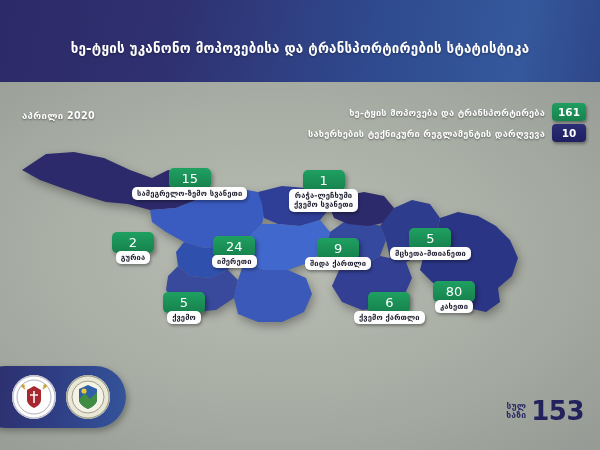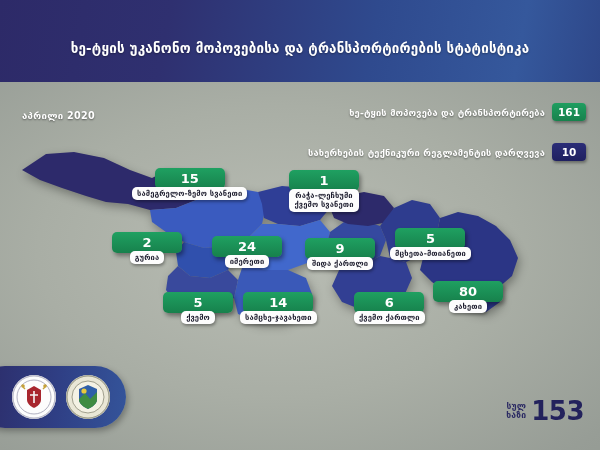--- a/index.html
+++ b/index.html
@@ -30,21 +30,21 @@
   .date-label{
     position:absolute;left:22px;top:110px;
     color:#ffffff;font-size:9.6px;font-weight:bold;letter-spacing:.3px;
     text-shadow:0 1px 2px rgba(0,0,0,.45);
     text-align:right;
   }
 
   
   .legend{
     position:absolute;right:14px;top:103px;width:420px;
-    display:flex;flex-direction:column;gap:22px;align-items:flex-end;
+    display:flex;flex-direction:column;gap:3px;align-items:flex-end;
   }
   .legend-row{display:flex;align-items:center;justify-content:flex-end;gap:7px;}
   .legend-text{
     color:#ffffff;font-size:9.3px;font-weight:bold;letter-spacing:.15px;
     white-space:nowrap;text-shadow:0 1px 2px rgba(0,0,0,.45);
   }
   .legend-chip{
     min-width:26px;height:18px;border-radius:4px;
     display:flex;align-items:center;justify-content:center;
     color:#fff;font-size:10.5px;font-weight:bold;padding:0 4px;
@@ -56,22 +56,22 @@
   
   .map-wrap{position:absolute;left:0;top:130px;width:600px;height:250px;}
   .map-svg{position:absolute;left:0;top:0;width:600px;height:250px;
            filter:drop-shadow(2px 4px 5px rgba(0,0,0,.32));}
 
   
   .marker{position:absolute;display:flex;flex-direction:column;align-items:center;}
   .marker-count{
     min-width:30px;height:21px;border-radius:5px;
     background:linear-gradient(180deg,#1fa061 0%,#17814c 100%);
-    color:#fff;font-size:13px;font-weight:bold;
-    display:flex;align-items:center;justify-content:center;padding:0 20px;
+    color:#fff;font-size:13px;font-weight:normal;
+    display:flex;align-items:center;justify-content:center;padding:0 6px;
     box-shadow:2px 3px 4px rgba(0,0,0,.38);
   }
   .marker-name{
     margin-top:-2px;background:#fdfdfd;border-radius:5px;
     color:#1d1d2e;font-size:7.6px;font-weight:bold;letter-spacing:.1px;
     padding:2px 5px;white-space:nowrap;text-align:center;line-height:1.25;
     box-shadow:1px 2px 3px rgba(0,0,0,.33);
   }
 
   
@@ -179,24 +179,20 @@
   <div class="marker" style="left:390px;top:228px;">
     <div class="marker-count">5</div>
     <div class="marker-name">მცხეთა-მთიანეთი</div>
   </div>
 
   <div class="marker" style="left:163px;top:292px;">
     <div class="marker-count">5</div>
     <div class="marker-name">ქვემო</div>
   </div>
 
-  <div class="marker" style="left:240px;top:292px;">
-    <div class="marker-count">14</div>
-    <div class="marker-name">სამცხე-ჯავახეთი</div>
-  </div>
 
   <div class="marker" style="left:354px;top:292px;">
     <div class="marker-count">6</div>
     <div class="marker-name">ქვემო ქართლი</div>
   </div>
 
   <div class="marker" style="left:433px;top:281px;">
     <div class="marker-count">80</div>
     <div class="marker-name">კახეთი</div>
   </div>

